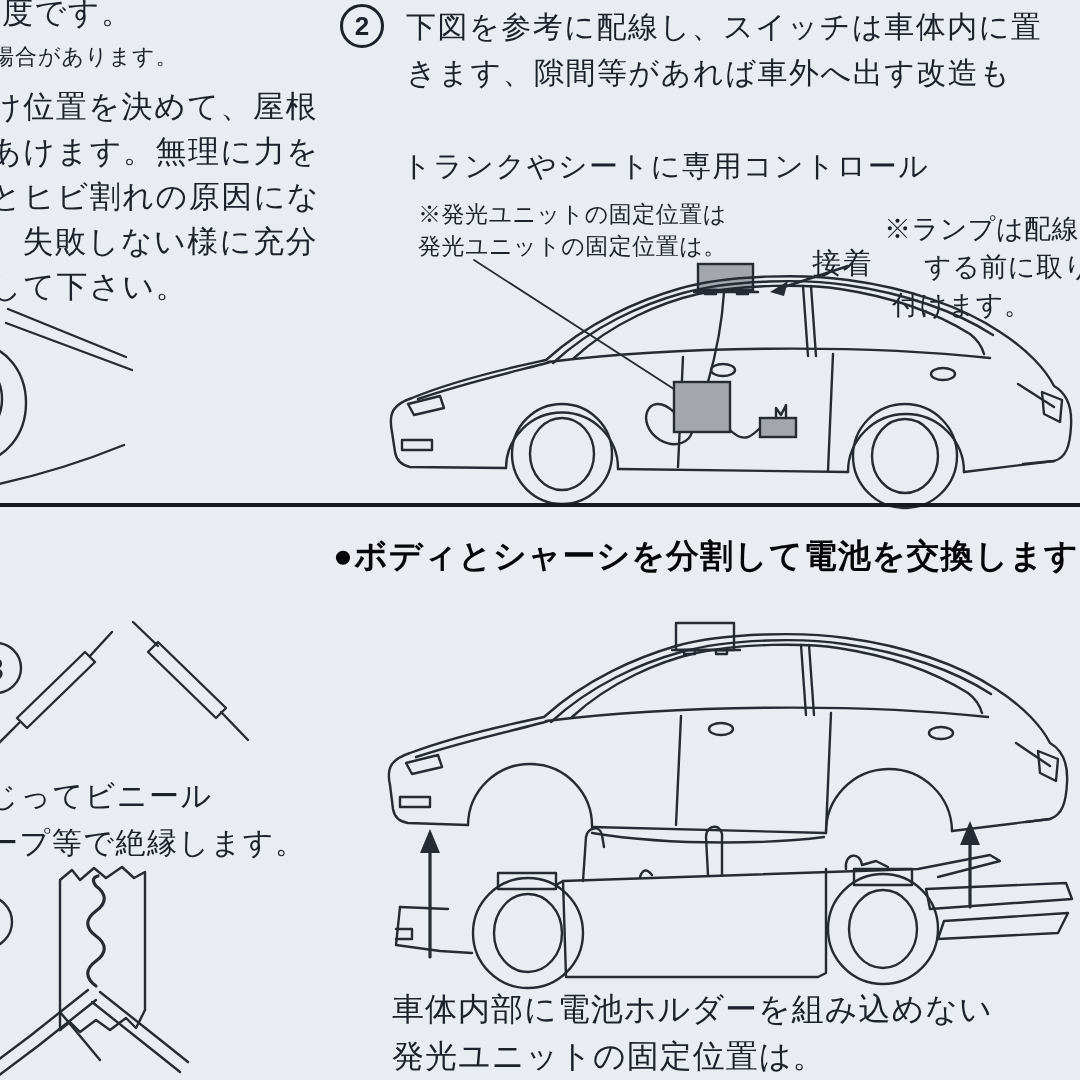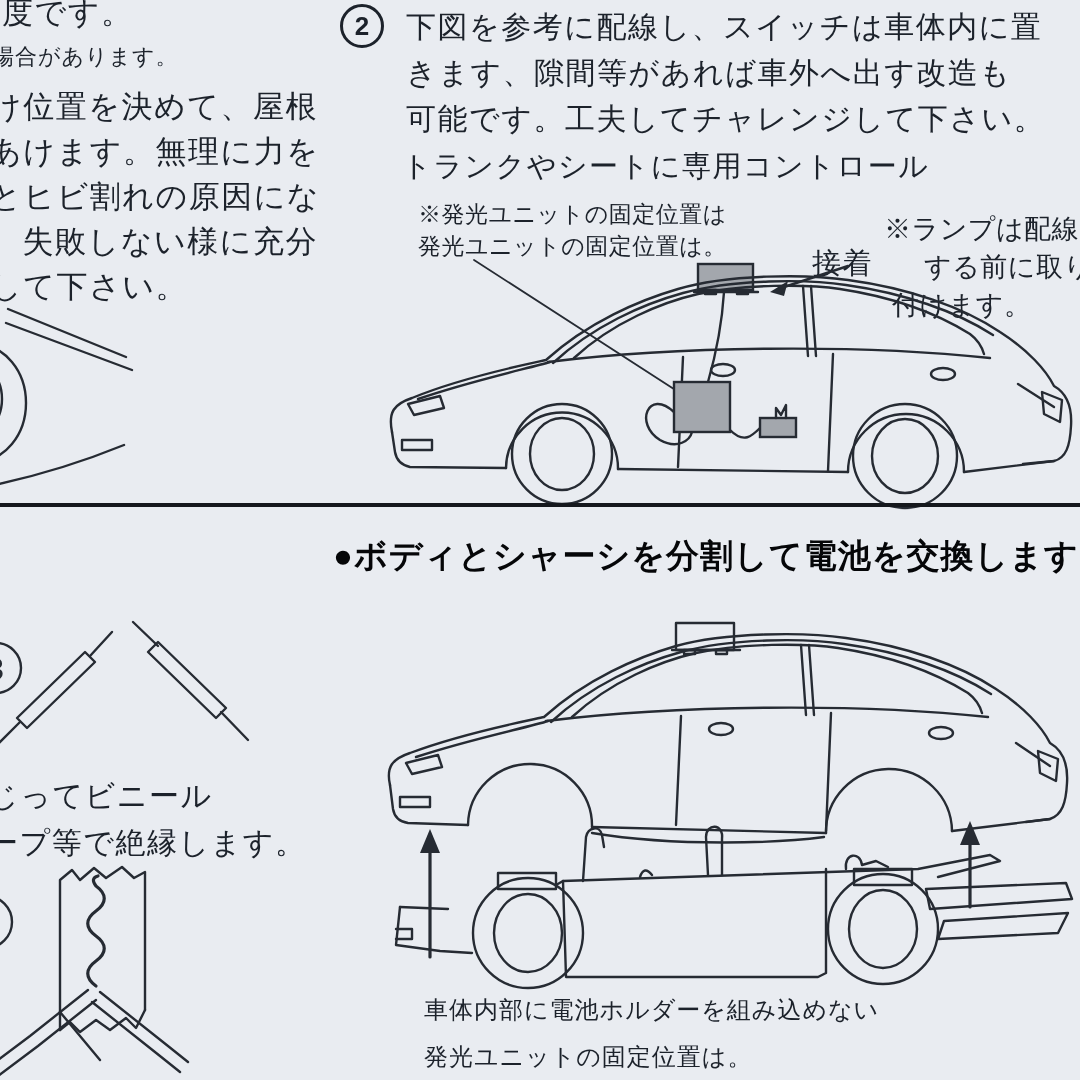--- a/index.html
+++ b/index.html
@@ -30,21 +30,21 @@
   .note-lamp{top:210px;left:884px;font-size:27px;line-height:38px;letter-spacing:0.5px;}
   .note-lamp .i1{margin-left:40px;}
   .note-lamp .i2{margin-left:8px;}
   
   .divider{top:503px;left:0;width:1080px;height:4px;background:#15181d;}
   
   .heading{top:534px;left:333px;font-size:33px;font-weight:bold;color:#050608;letter-spacing:1px;}
   
   .bl-text{top:772px;left:-12px;font-size:30px;line-height:47px;}
   
-  .caption{top:986px;left:424px;font-size:24px;line-height:47px;letter-spacing:1px;}
+  .caption{top:986px;left:392px;font-size:32px;line-height:47px;letter-spacing:1px;}
   
   svg{position:absolute;overflow:visible;}
   svg .ln{fill:none;stroke:#262b33;stroke-width:2.4;stroke-linecap:round;stroke-linejoin:round;}
   svg .thick{stroke-width:3.2;}
   svg .thin{stroke-width:1.8;}
   svg .g{fill:#a3a7ad;stroke:#262b33;stroke-width:2.4;}
   svg .blk{fill:#262b33;stroke:none;}
 </style>
 </head>
 <body>
@@ -65,21 +65,20 @@
   <ellipse class="ln" cx="-22" cy="108" rx="48" ry="58"></ellipse>
   <ellipse class="ln" cx="-26" cy="104" rx="28" ry="36"></ellipse>
   <path class="ln" d="M-6,190 Q60,176 124,150"></path>
 </svg>
 
 <div class="abs step2">
   <span class="circled-num">2</span>
   <div class="step2-lines jp">
     <div>下図を参考に配線し、スイッチは車体内に置</div>
     <div>きます、隙間等があれば車外へ出す改造も</div>
-    <div>可能です。工夫してチャレンジして下さい。</div>
   </div>
   <div class="step2-sub jp">
     <div>トランクやシートに専用コントロール</div>
   </div>
 </div>
 
 <div class="abs jp note-unit">
   <div>※発光ユニットの固定位置は</div>
   <div class="ind">発光ユニットの固定位置は。</div>
 </div>

